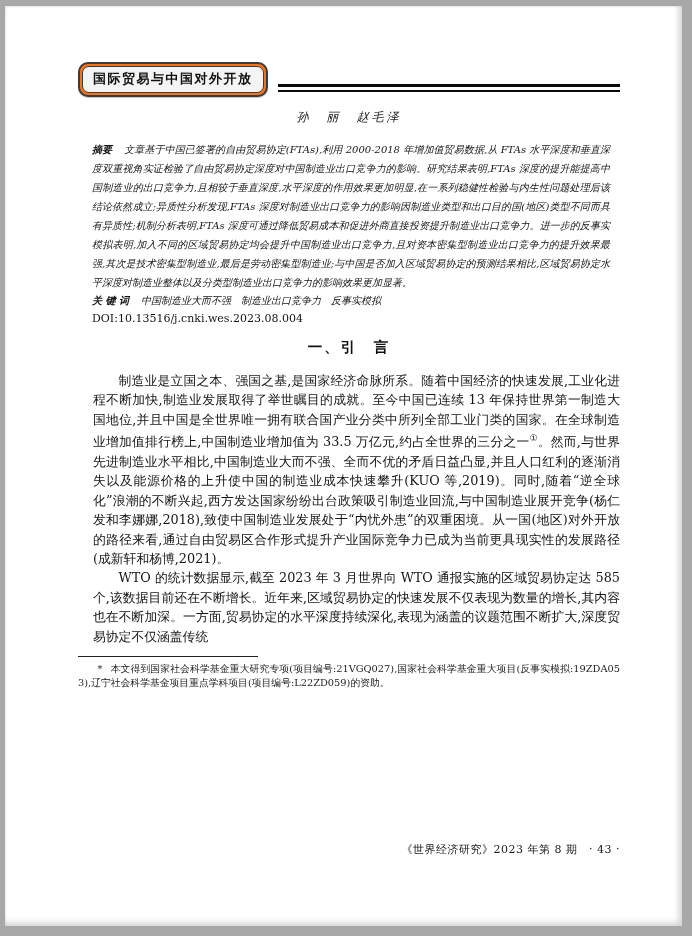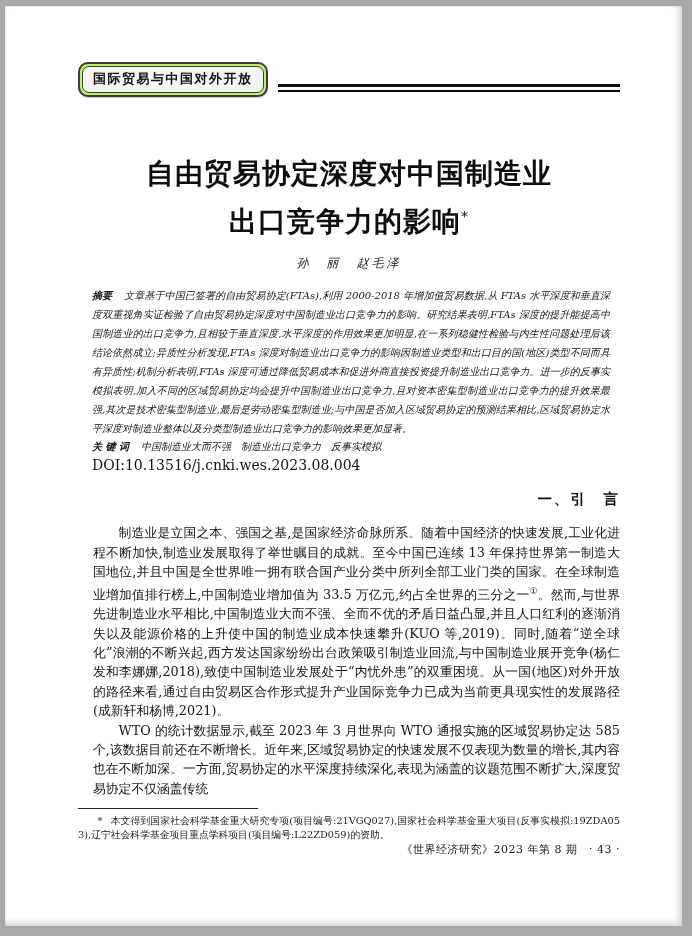--- a/index.html
+++ b/index.html
@@ -16,21 +16,21 @@
     background:#ffffff;
     overflow:hidden;
     box-shadow: inset -3px -3px 6px rgba(0,0,0,0.18), inset 1px 1px 2px rgba(0,0,0,0.06);
   }
   .content { position:absolute; left:73px; top:0; width:542px; }
 
   
   .header-row { margin-top:56px; display:flex; align-items:flex-end; }
   .badge {
     border:2px solid #3c3c3c; border-radius:10px; padding:2px;
-    background:#bef264; flex:0 0 auto;
+    background:#f97316; flex:0 0 auto;
     box-shadow:0 1px 1px rgba(0,0,0,0.25);
   }
   .badge-inner {
     display:block; border:1px solid #3c3c3c; border-radius:7px;
     padding:3px 10px 4px; background:#f4f4f4;
     font-family:"DejaVu Sans", sans-serif; font-weight:700;
     font-size:13px; letter-spacing:1.5px; color:#111; white-space:nowrap;
   }
   .double-rule {
     flex:1 1 auto; margin-left:10px; margin-bottom:5px;
@@ -51,25 +51,25 @@
   }
 
   
   .abstract-block { margin:14px 10px 0 14px; }
   .abstract, .meta-line {
     margin:0; font-size:10px; line-height:19px;
     font-style:italic; text-align:justify; color:#141414;
   }
   .meta-line { line-height:18px; }
   .inline-label { font-weight:700; margin-right:12px; }
-  .doi { margin:0; font-size:14px; line-height:18px; font-style:normal; font-family:"DejaVu Serif", serif; color:#141414; }
+  .doi { margin:0; font-size:11px; line-height:18px; font-style:normal; font-family:"DejaVu Serif", serif; color:#141414; }
 
   
   .section-heading {
-    margin:16px 0 0 0; text-align:right;
+    margin:10px 0 0 0; text-align:center;
     font-family:"DejaVu Sans", sans-serif; font-weight:700;
     font-size:14.5px; letter-spacing:2px; color:#111;
   }
 
   
   .body-block { margin-top:14px;margin-left:15px; }
   .body-para {
     margin:0; text-indent:2em;
     font-size:12.8px; line-height:19.4px; text-align:justify; color:#141414;
   }
@@ -96,24 +96,20 @@
 <div class="page">
   <div class="content">
 
     <div class="header-row">
       <div class="badge">
         <span class="badge-inner">国际贸易与中国对外开放</span>
       </div>
       <div class="double-rule"></div>
     </div>
 
-    <h1 class="title">
-      <span class="line">自由贸易协定深度对中国制造业</span>
-      <span class="line"><span>出口竞争力的影响</span><sup>*</sup></span>
-    </h1>
 
     <p class="authors">孙　丽　赵毛泽</p>
 
     <div class="abstract-block">
       <p class="abstract"><span class="inline-label">摘要</span><span>文章基于中国已签署的自由贸易协定(FTAs),利用 2000-2018 年增加值贸易数据,从 FTAs 水平深度和垂直深度双重视角实证检验了自由贸易协定深度对中国制造业出口竞争力的影响。研究结果表明,FTAs 深度的提升能提高中国制造业的出口竞争力,且相较于垂直深度,水平深度的作用效果更加明显,在一系列稳健性检验与内生性问题处理后该结论依然成立;异质性分析发现,FTAs 深度对制造业出口竞争力的影响因制造业类型和出口目的国(地区)类型不同而具有异质性;机制分析表明,FTAs 深度可通过降低贸易成本和促进外商直接投资提升制造业出口竞争力。进一步的反事实模拟表明,加入不同的区域贸易协定均会提升中国制造业出口竞争力,且对资本密集型制造业出口竞争力的提升效果最强,其次是技术密集型制造业,最后是劳动密集型制造业;与中国是否加入区域贸易协定的预测结果相比,区域贸易协定水平深度对制造业整体以及分类型制造业出口竞争力的影响效果更加显著。</span></p>
       <p class="meta-line"><span class="inline-label">关 键 词</span><span>中国制造业大而不强　制造业出口竞争力　反事实模拟</span></p>
       <p class="doi">DOI:10.13516/j.cnki.wes.2023.08.004</p>
     </div>
 
     <h2 class="section-heading">一、引　言</h2>

